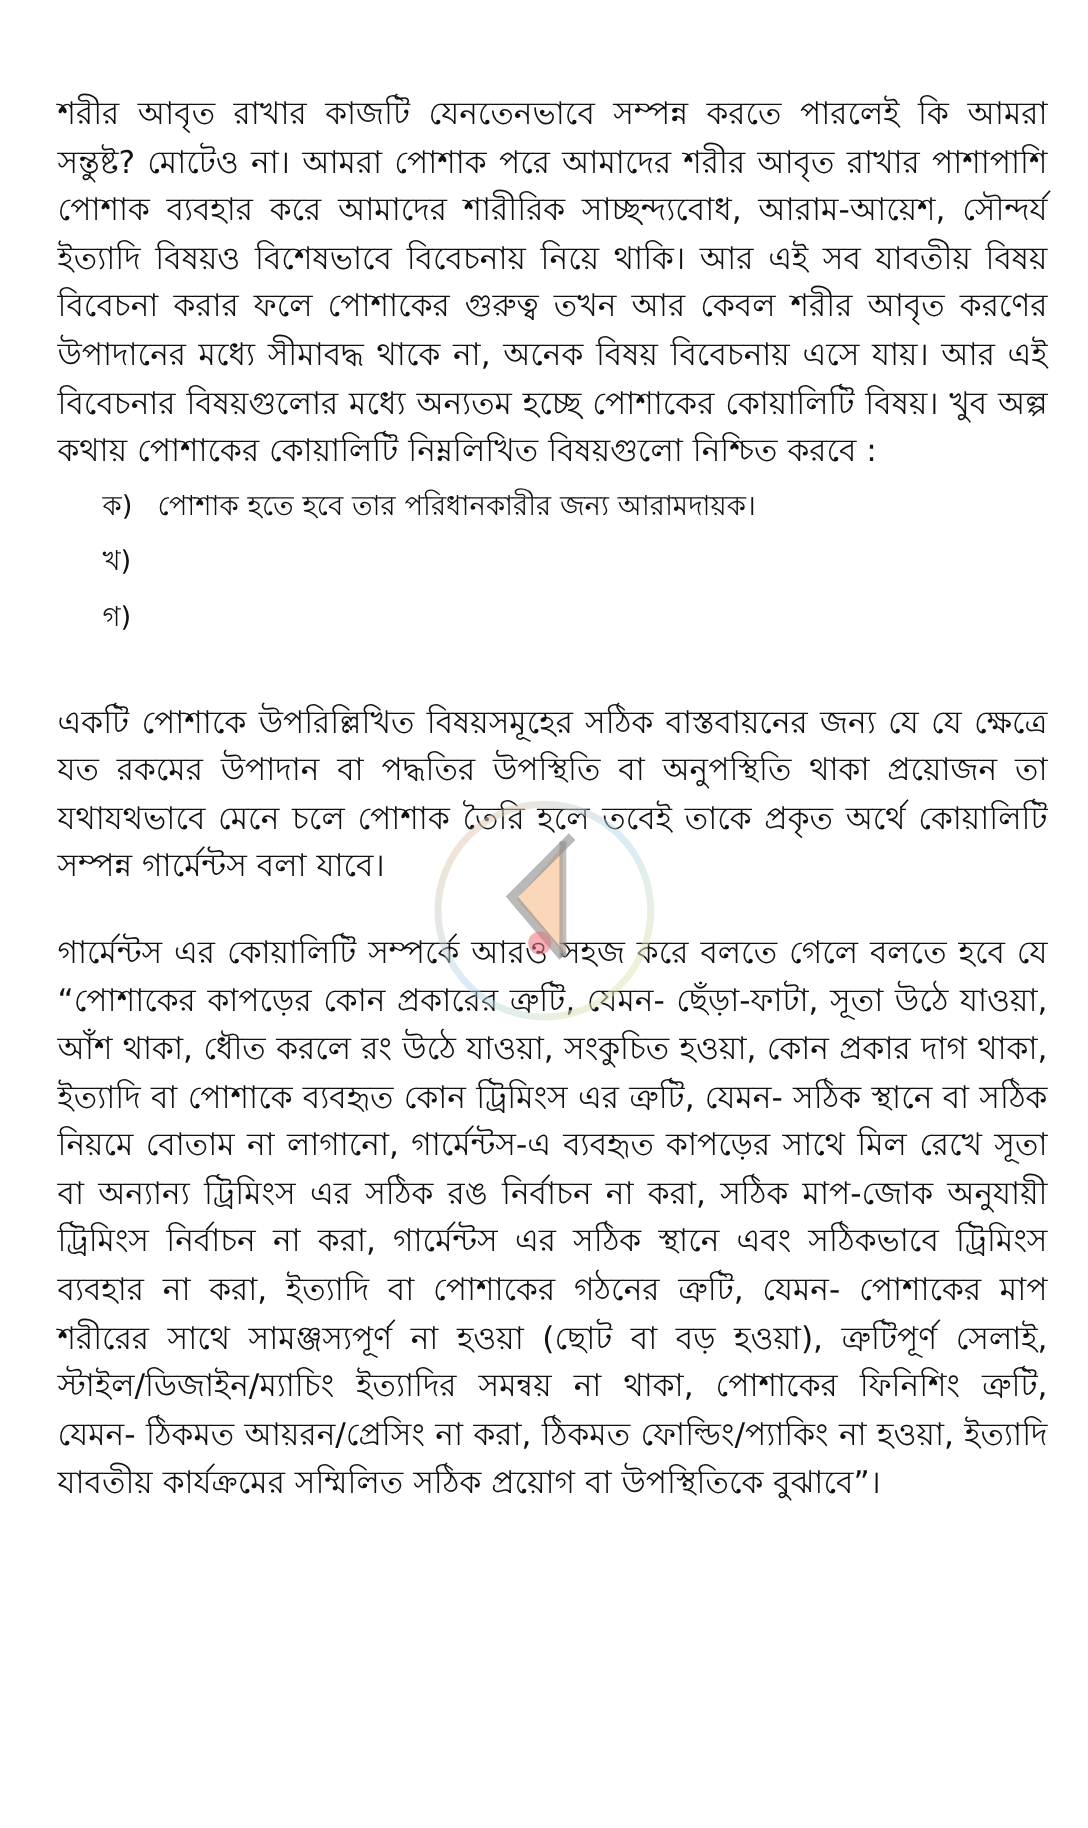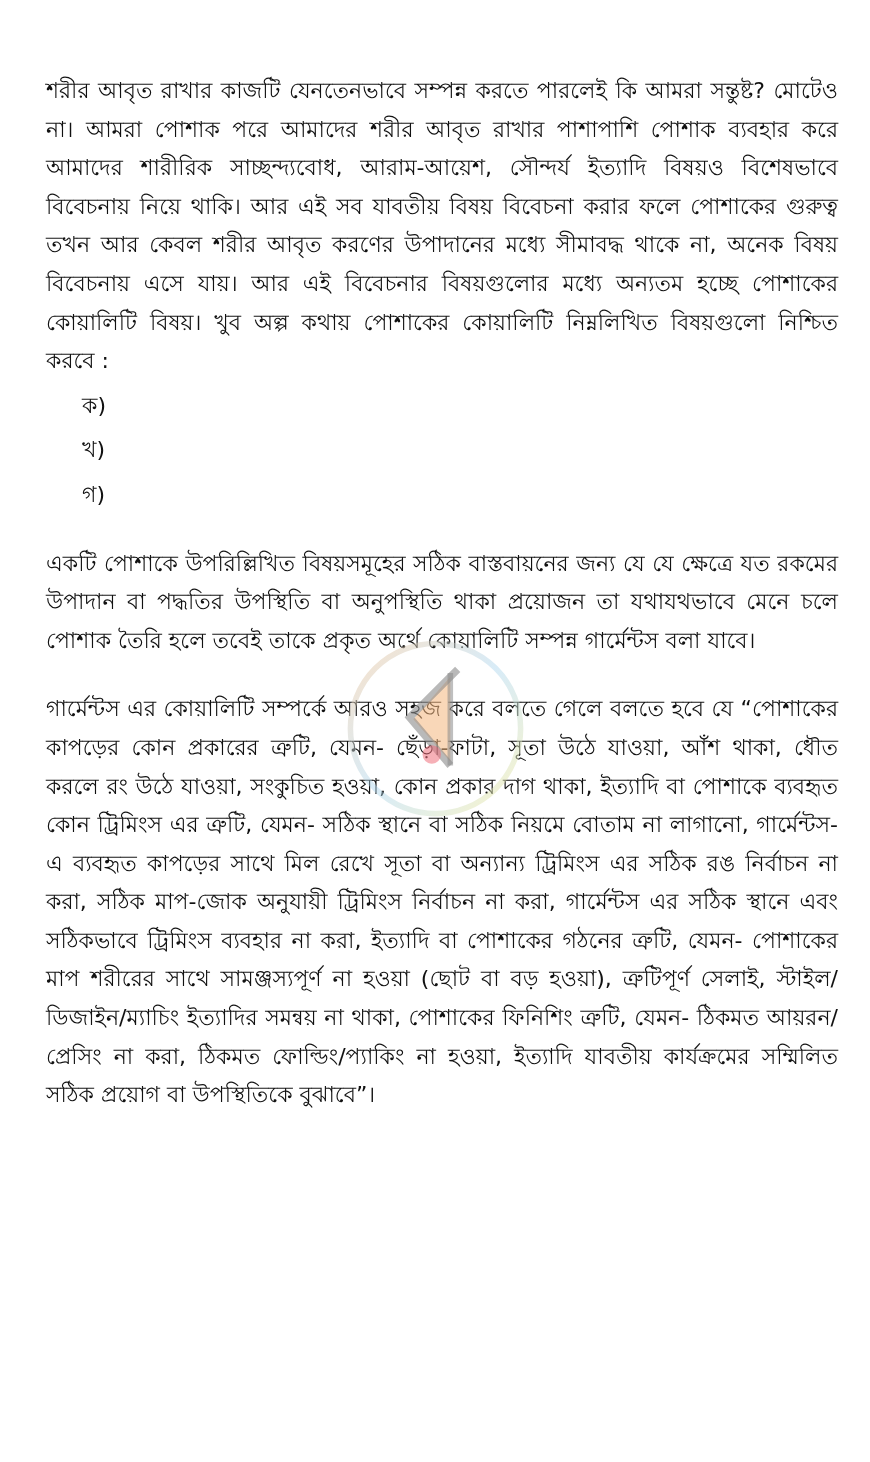--- a/index.html
+++ b/index.html
@@ -15,21 +15,21 @@
       font-family: "DejaVu Sans", sans-serif;
       color: #111111;
     }
     .page {
       position: absolute;
       left: 46px;
       top: 72px;
       width: 792px;
     }
     .para {
-      font-size: 22px;
+      font-size: 25px;
       line-height: 38.6px;
       text-align: justify;
       text-align-last: left;
       margin: 0;
     }
     .para.p1 { margin-bottom: 4px; }
     .list {
       margin: 0 0 0 0;
       padding: 0;
       list-style: none;
@@ -42,21 +42,21 @@
       padding-left: 36px;
     }
     .list-item .marker {
       width: 44px;
       flex: 0 0 44px;
     }
     .list-item .text {
       flex: 1;
       padding-right: 40px;
     }
-    .para.p2 { margin-top: 30px; }
+    .para.p2 { margin-top: 44px; }
     .para.p3 { margin-top: 30px; }
 
     
     .watermark {
       position: absolute;
       left: 343px;
       top: 636px;
       width: 185px;
       height: 185px;
       pointer-events: none;
@@ -65,20 +65,21 @@
   </style>
 </head>
 <body>
 
 <div class="page">
   <p class="para p1">শরীর আবৃত রাখার কাজটি যেনতেনভাবে সম্পন্ন করতে পারলেই কি আমরা সন্তুষ্ট? মোটেও না। আমরা পোশাক পরে আমাদের শরীর আবৃত রাখার পাশাপাশি পোশাক ব্যবহার করে আমাদের শারীরিক সাচ্ছন্দ্যবোধ, আরাম-আয়েশ, সৌন্দর্য ইত্যাদি বিষয়ও বিশেষভাবে বিবেচনায় নিয়ে থাকি। আর এই সব যাবতীয় বিষয় বিবেচনা করার ফলে পোশাকের গুরুত্ব তখন আর কেবল শরীর আবৃত করণের উপাদানের মধ্যে সীমাবদ্ধ থাকে না, অনেক বিষয় বিবেচনায় এসে যায়। আর এই বিবেচনার বিষয়গুলোর মধ্যে অন্যতম হচ্ছে পোশাকের কোয়ালিটি বিষয়। খুব অল্প কথায় পোশাকের কোয়ালিটি নিম্নলিখিত বিষয়গুলো নিশ্চিত করবে :</p>
 
   <ul class="list">
     <li class="list-item">
       <span class="marker">ক)</span>
+      <span class="text">পোশাক হতে হবে তার পরিধানকারীর জন্য আরামদায়ক।</span>
     </li>
     <li class="list-item">
       <span class="marker">খ)</span>
     </li>
     <li class="list-item">
       <span class="marker">গ)</span>
     </li>
   </ul>
 
   <p class="para p2">একটি পোশাকে উপরিল্লিখিত বিষয়সমূহের সঠিক বাস্তবায়নের জন্য যে যে ক্ষেত্রে যত রকমের উপাদান বা পদ্ধতির উপস্থিতি বা অনুপস্থিতি থাকা প্রয়োজন তা যথাযথভাবে মেনে চলে পোশাক তৈরি হলে তবেই তাকে প্রকৃত অর্থে কোয়ালিটি সম্পন্ন গার্মেন্টস বলা যাবে।</p>

